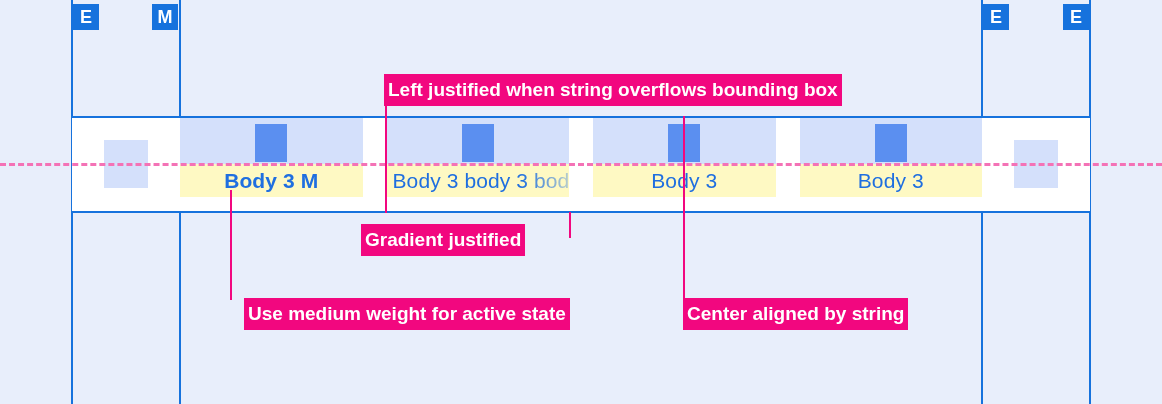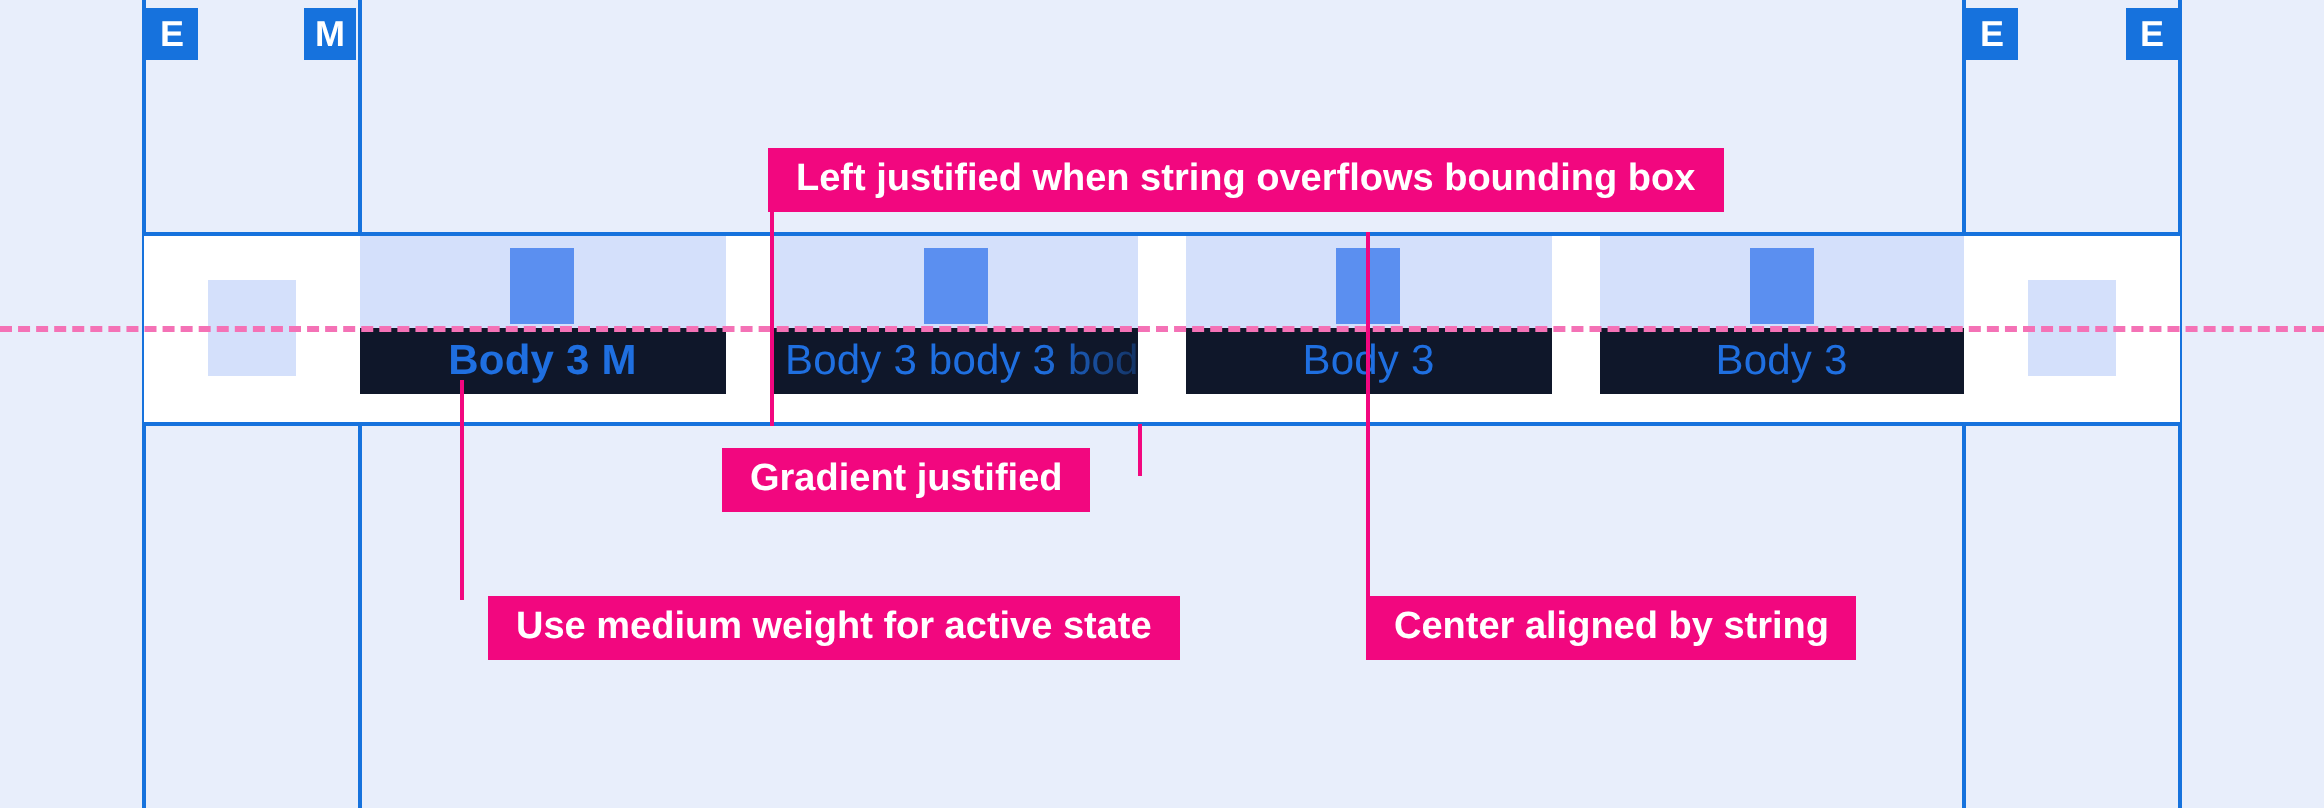--- a/index.html
+++ b/index.html
@@ -97,21 +97,21 @@
     height: 38px;
     background: #5b8ff0;
   }
 
   .tab .label-band {
     position: absolute;
     left: 0;
     right: 0;
     bottom: 0;
     height: 33px;
-    background: #0f172a;
+    background: #fef9c3;
     display: flex;
     align-items: center;
     justify-content: center;
     overflow: hidden;
   }
 
   .tab .label {
     font-size: 21px;
     color: #1f6fe0;
     white-space: nowrap;
@@ -144,21 +144,21 @@
 
   
   .note {
     position: absolute;
     background: #f2077f;
     color: #ffffff;
     font-weight: bold;
     font-size: 19px;
     line-height: 32px;
     height: 32px;
-    padding: 0 14px;
+    padding: 0 4px;
     white-space: nowrap;
     z-index: 8;
   }
 
   .leader {
     position: absolute;
     width: 2px;
     background: #f2077f;
     z-index: 7;
   }

